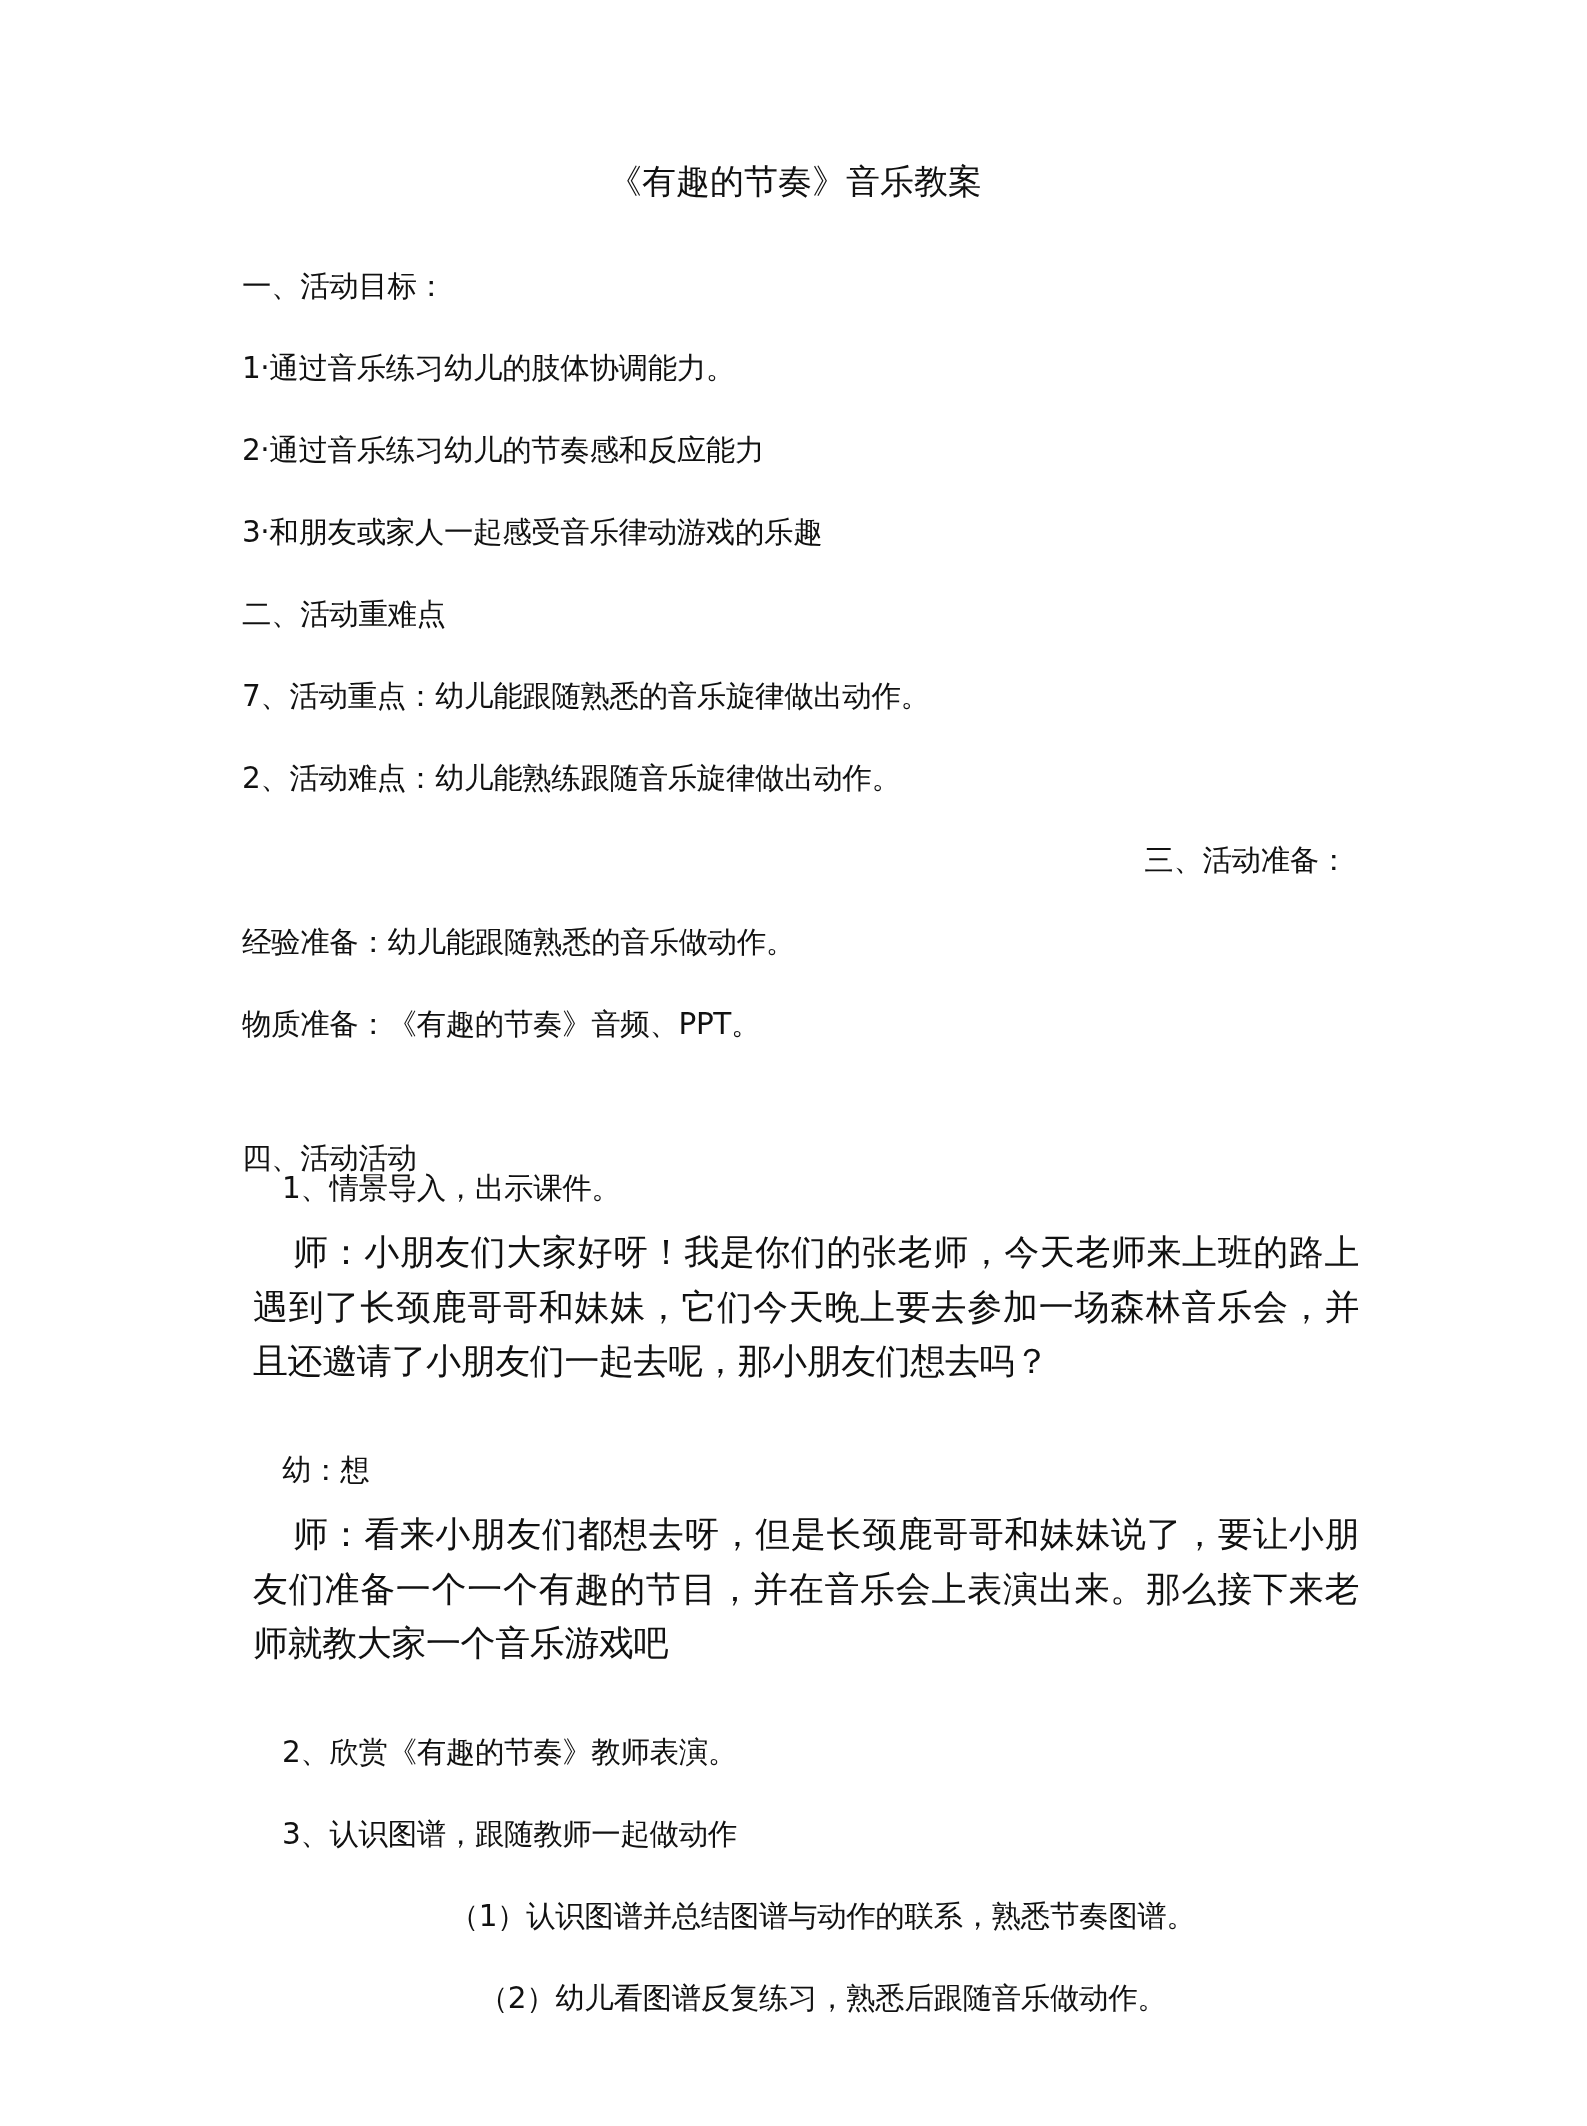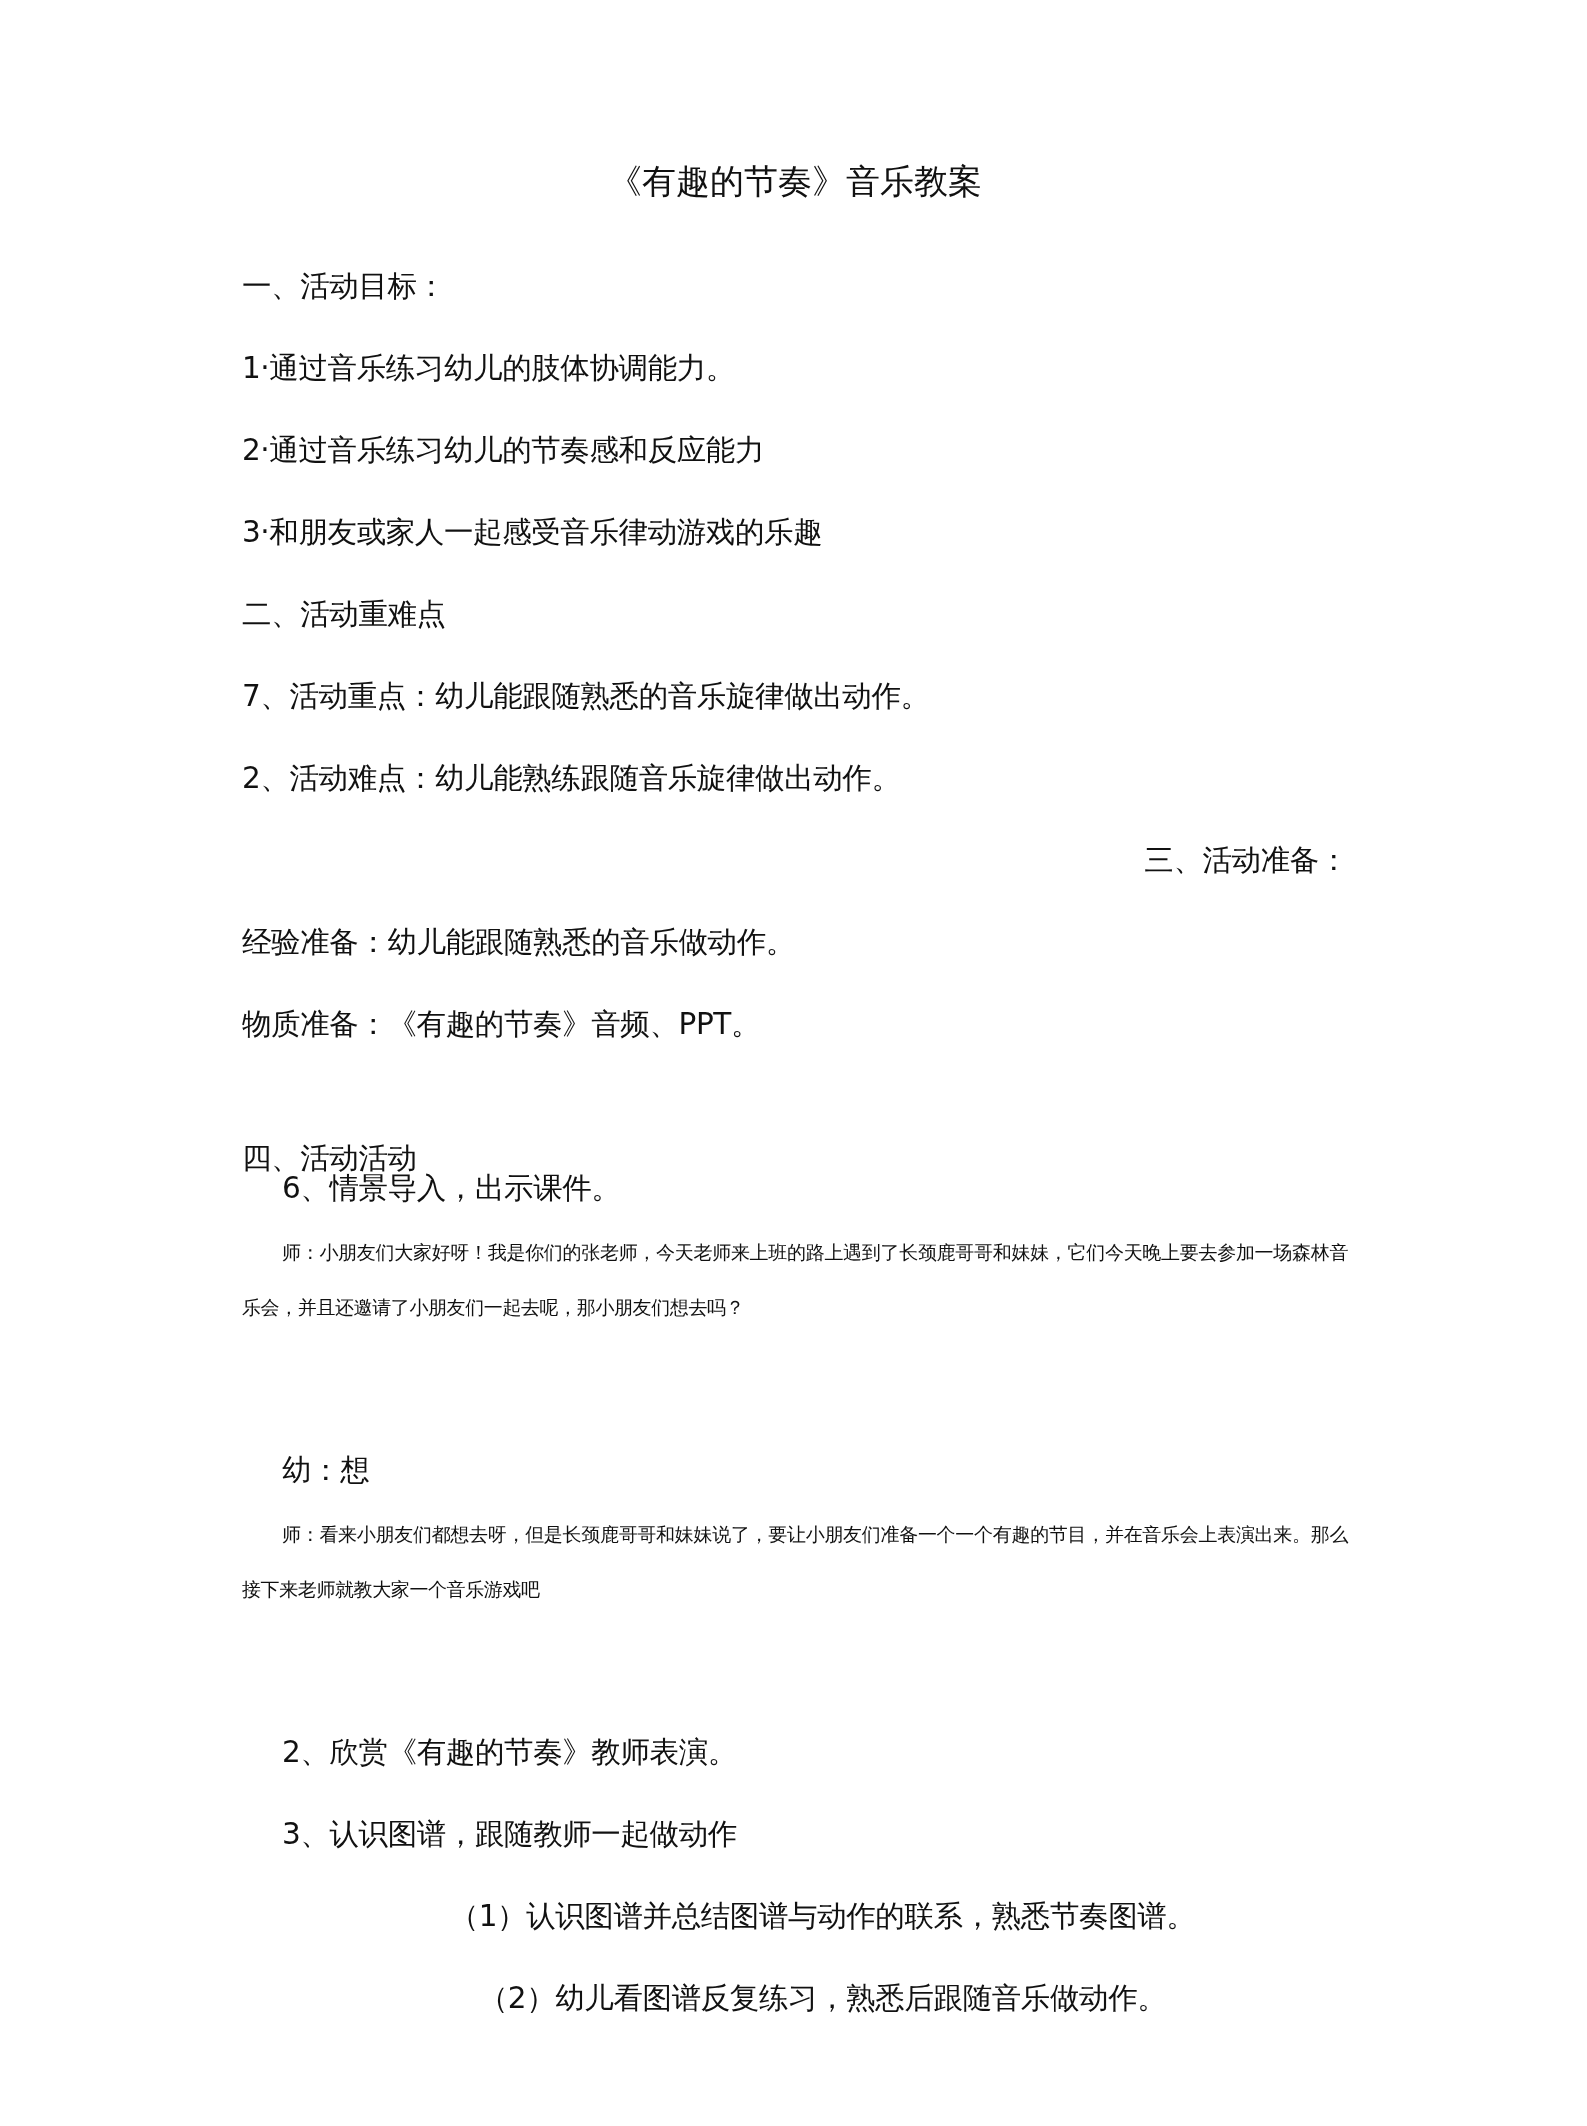--- a/index.html
+++ b/index.html
@@ -36,23 +36,23 @@
       left: 0;
       width: 1106px;
       font-size: 29.5px;
       line-height: 40px;
       white-space: nowrap;
       letter-spacing: -0.4px;
       margin-top: 20px;
     }
     .para {
       position: absolute;
-      left: 0;
+      left: 11px;
       width: 1106px;
-      font-size: 19px;
+      font-size: 35px;
       line-height: 54.5px;
       letter-spacing: -0.4px;
       text-indent: 40px;
       text-align: justify;
       word-break: break-all;
     }
     .indent1 { padding-left: 40px; width: 1066px; }
     .indent2 { padding-left: 55px; width: 1051px; text-align: center; }
   </style>
 </head>
@@ -69,21 +69,21 @@
 
   <div class="line" style="top:574px;">二、活动重难点</div>
   <div class="line" style="top:656px;">7、活动重点：幼儿能跟随熟悉的音乐旋律做出动作。</div>
   <div class="line" style="top:738px;">2、活动难点：幼儿能熟练跟随音乐旋律做出动作。</div>
 
   <div class="line" style="top:820px;text-align:right;">三、活动准备：</div>
   <div class="line" style="top:902px;">经验准备：幼儿能跟随熟悉的音乐做动作。</div>
   <div class="line" style="top:984px;">物质准备：《有趣的节奏》音频、PPT。</div>
 
   <div class="line" style="top:1118px;">四、活动活动</div>
-  <div class="line indent1" style="top:1148px;">6、情景导入，出示课件。</div>
+  <div class="line indent1" style="top:1148px;">1、情景导入，出示课件。</div>
 
   <div class="para" style="top:1225px;">师：小朋友们大家好呀！我是你们的张老师，今天老师来上班的路上遇到了长颈鹿哥哥和妹妹，它们今天晚上要去参加一场森林音乐会，并且还邀请了小朋友们一起去呢，那小朋友们想去吗？</div>
 
   <div class="line indent1" style="top:1430px;">幼：想</div>
 
   <div class="para" style="top:1507px;">师：看来小朋友们都想去呀，但是长颈鹿哥哥和妹妹说了，要让小朋友们准备一个一个有趣的节目，并在音乐会上表演出来。那么接下来老师就教大家一个音乐游戏吧</div>
 
   <div class="line indent1" style="top:1712px;">2、欣赏《有趣的节奏》教师表演。</div>
   <div class="line indent1" style="top:1794px;">3、认识图谱，跟随教师一起做动作</div>
   <div class="line indent2" style="top:1876px;">（1）认识图谱并总结图谱与动作的联系，熟悉节奏图谱。</div>

